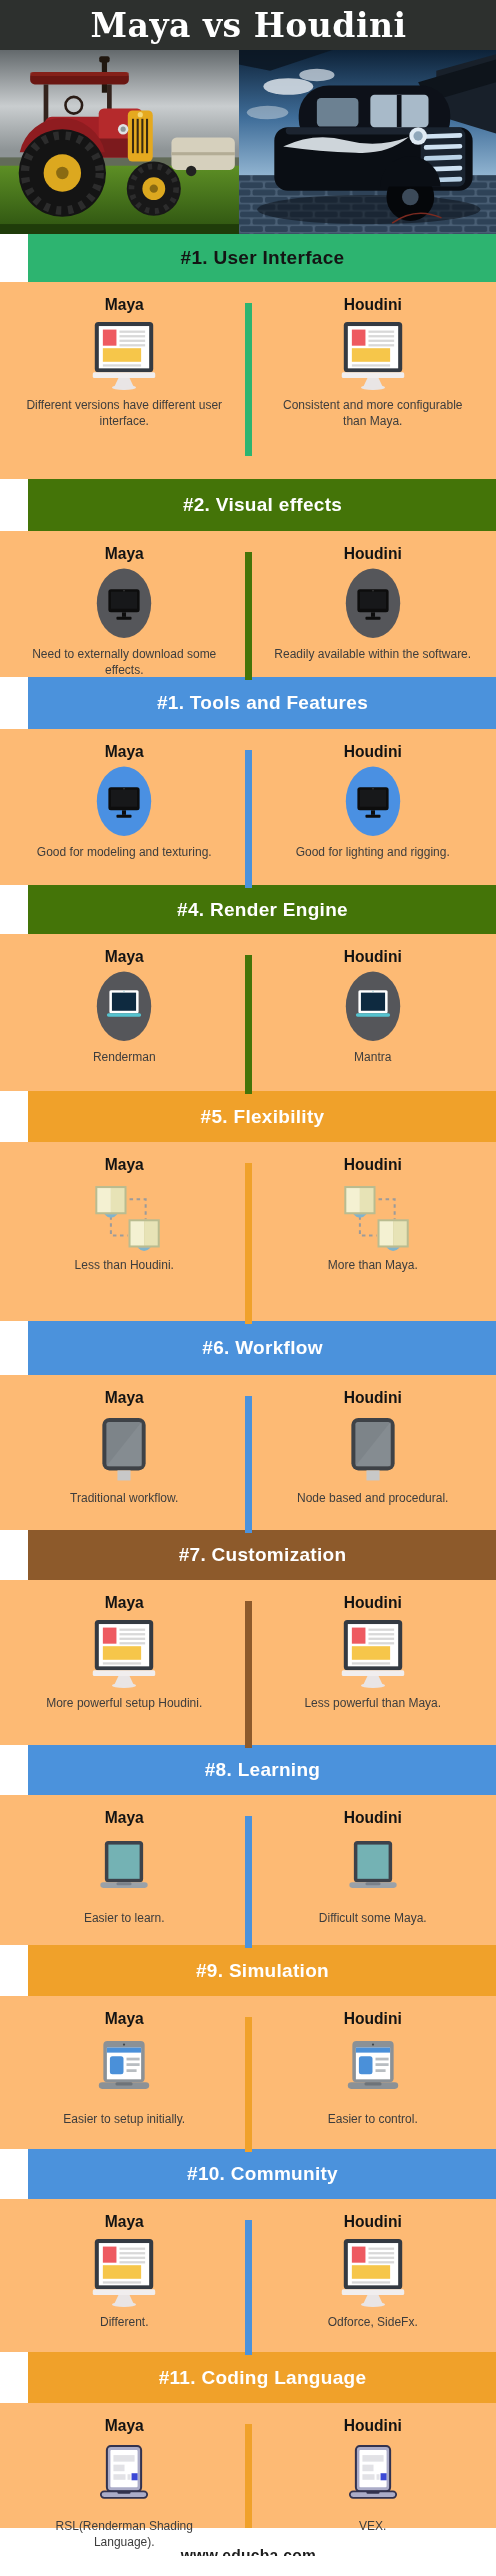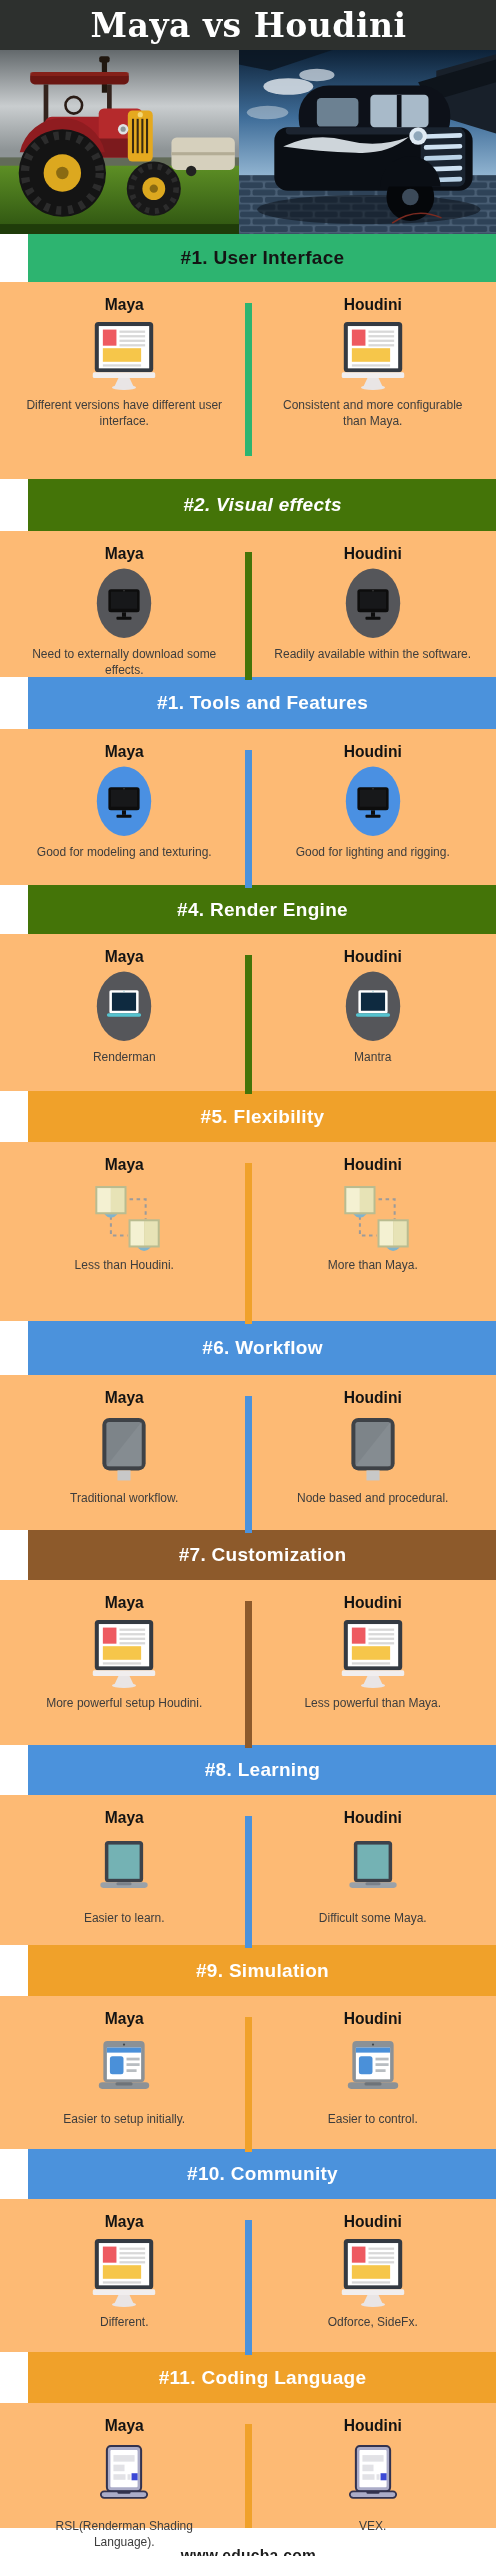--- a/index.html
+++ b/index.html
@@ -20,21 +20,21 @@
   
   .photos { height:184px; display:flex; background:#2d302e; }
   .photo { height:184px; display:block; }
   .photo.left  { width:239px; }
   .photo.right { width:257px; }
   
   .section-band {
     height:var(--band-h,51px); background:var(--band,#4b92dc);
     display:flex; align-items:center; justify-content:center;margin-left:28px;
   }
-  .section-band.cream-top { box-shadow:0 -2.6px 0 #fffdec;font-style:italic; }
+  .section-band.cream-top { box-shadow:0 -2.6px 0 #fffdec; }
   .band-title {
     color:var(--title-color,#ffffff); font-size:19px; font-weight:bold;
     letter-spacing:0.3px; margin:0;
   }
   .section-content {
     height:var(--content-h,156px); background:#fdba74;
     position:relative; display:flex;
   }
   .divider {
     position:absolute; left:calc(50% - 3.4px); width:6.8px;

